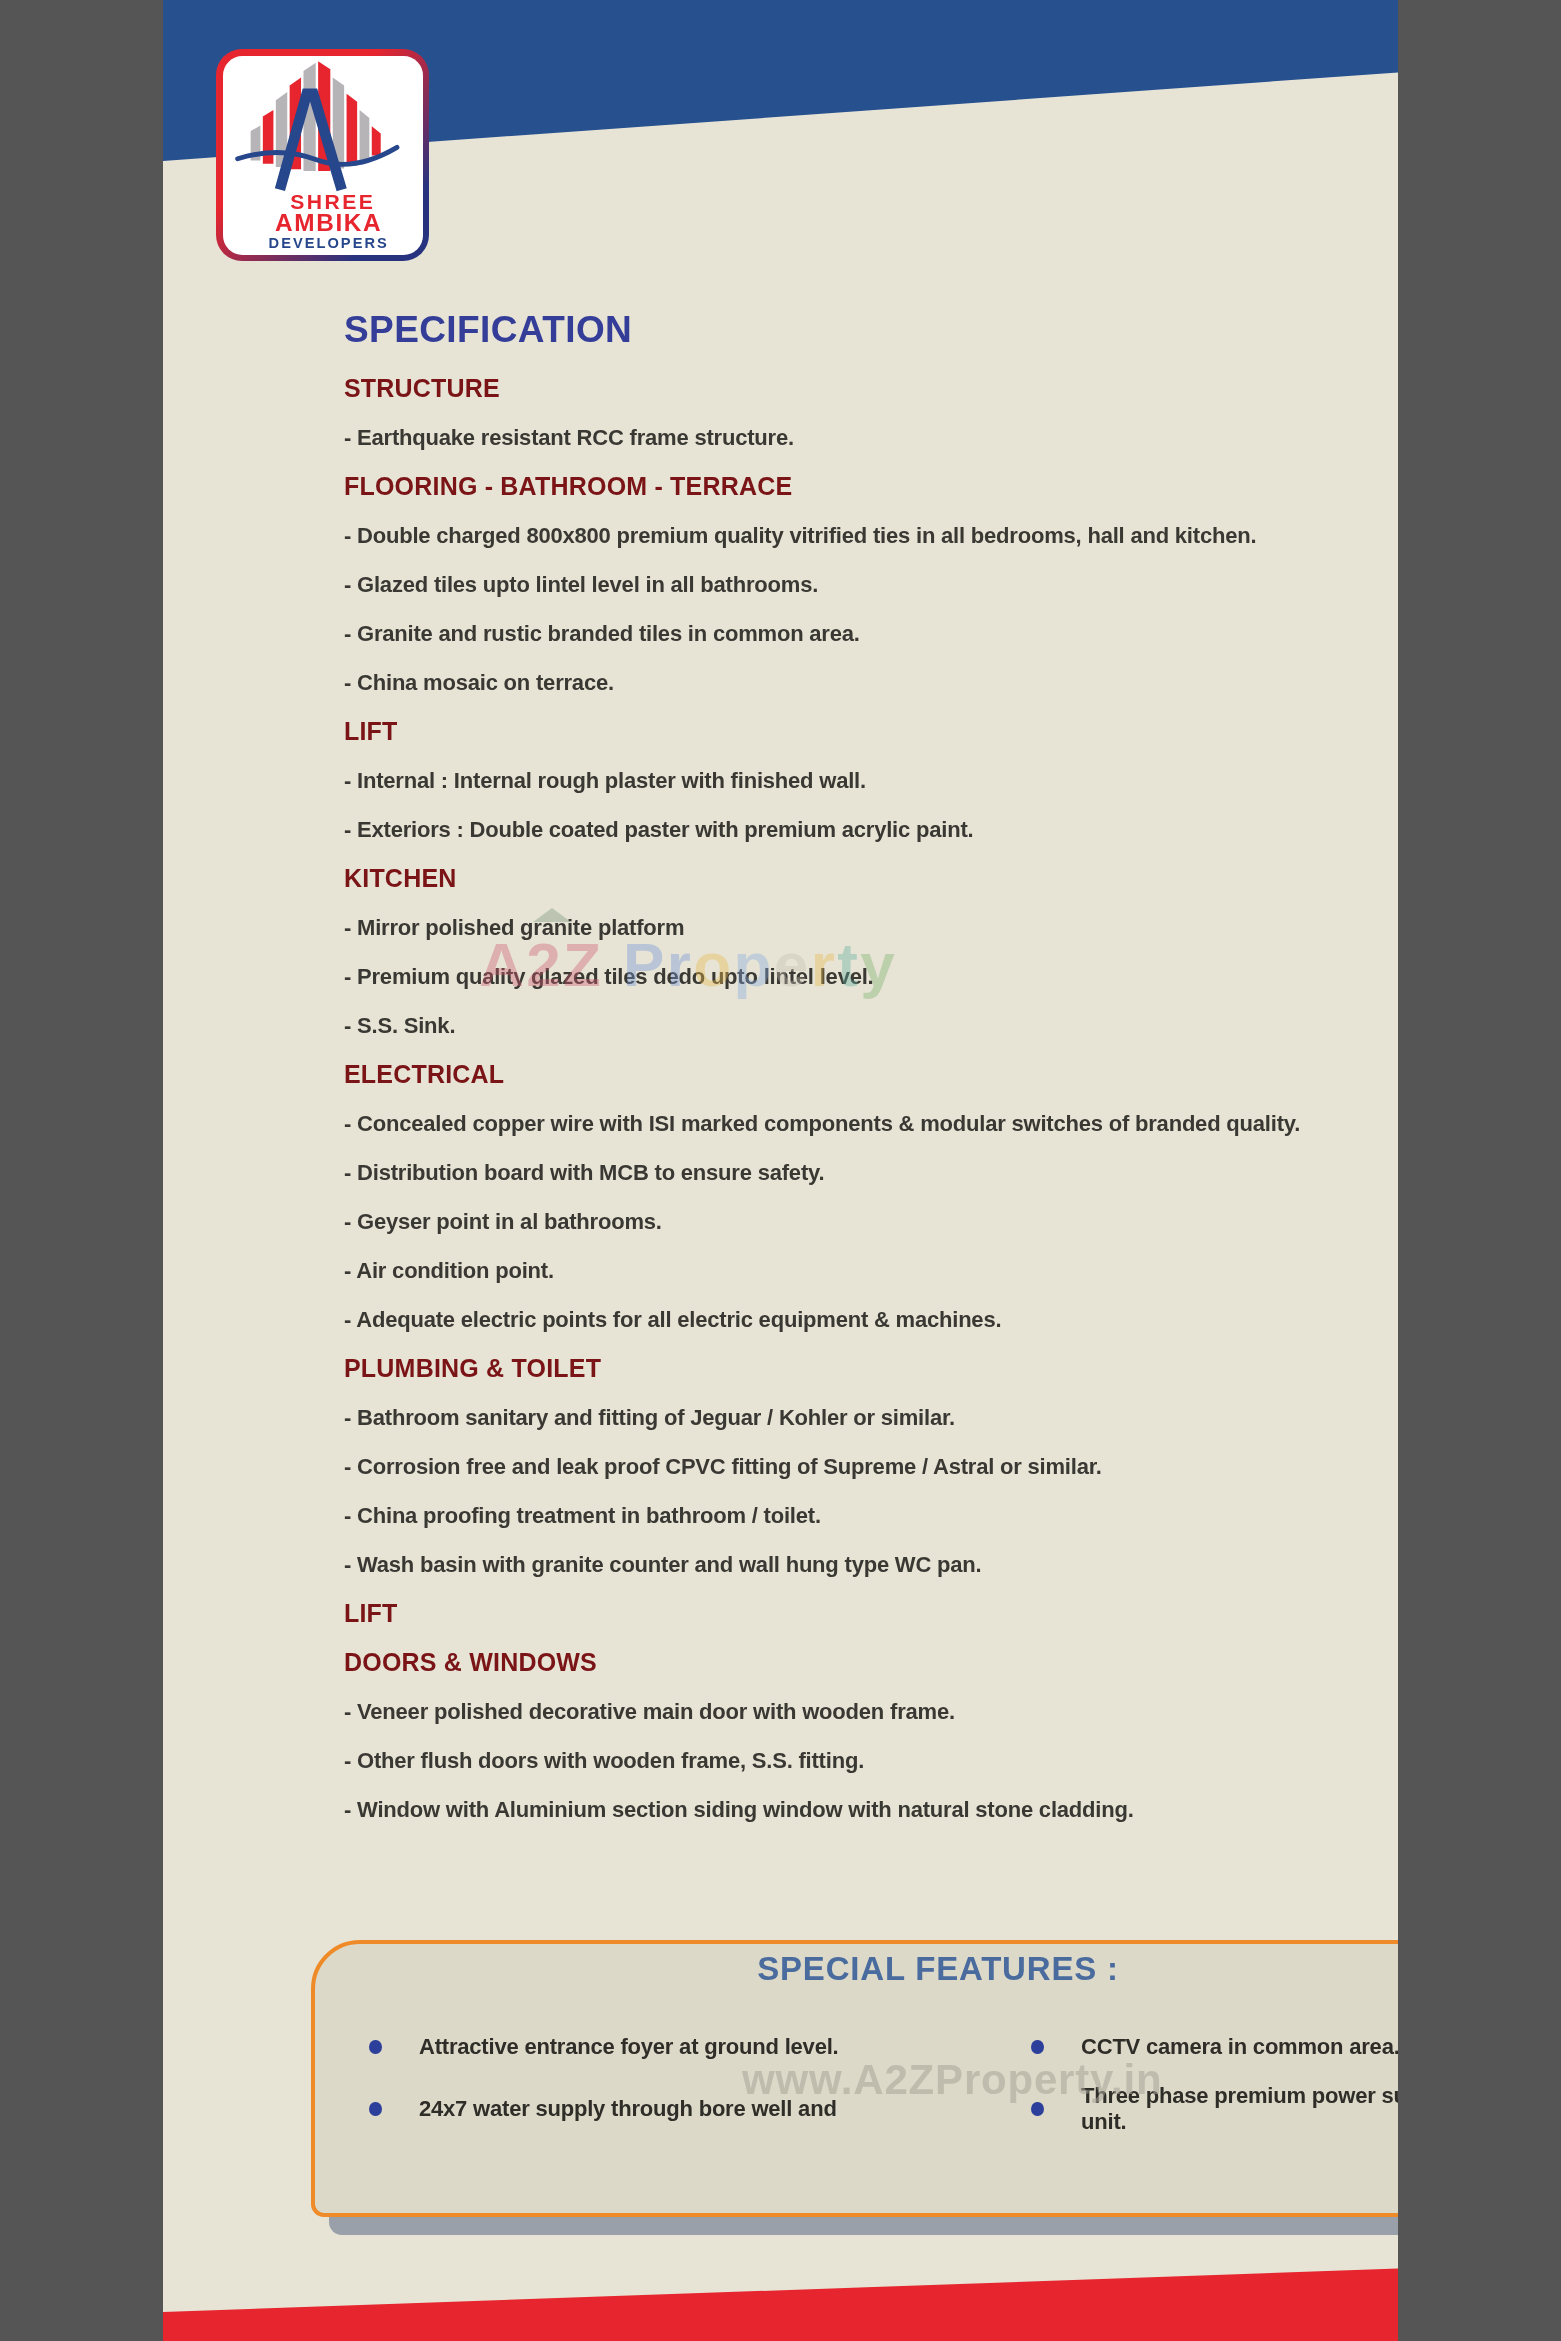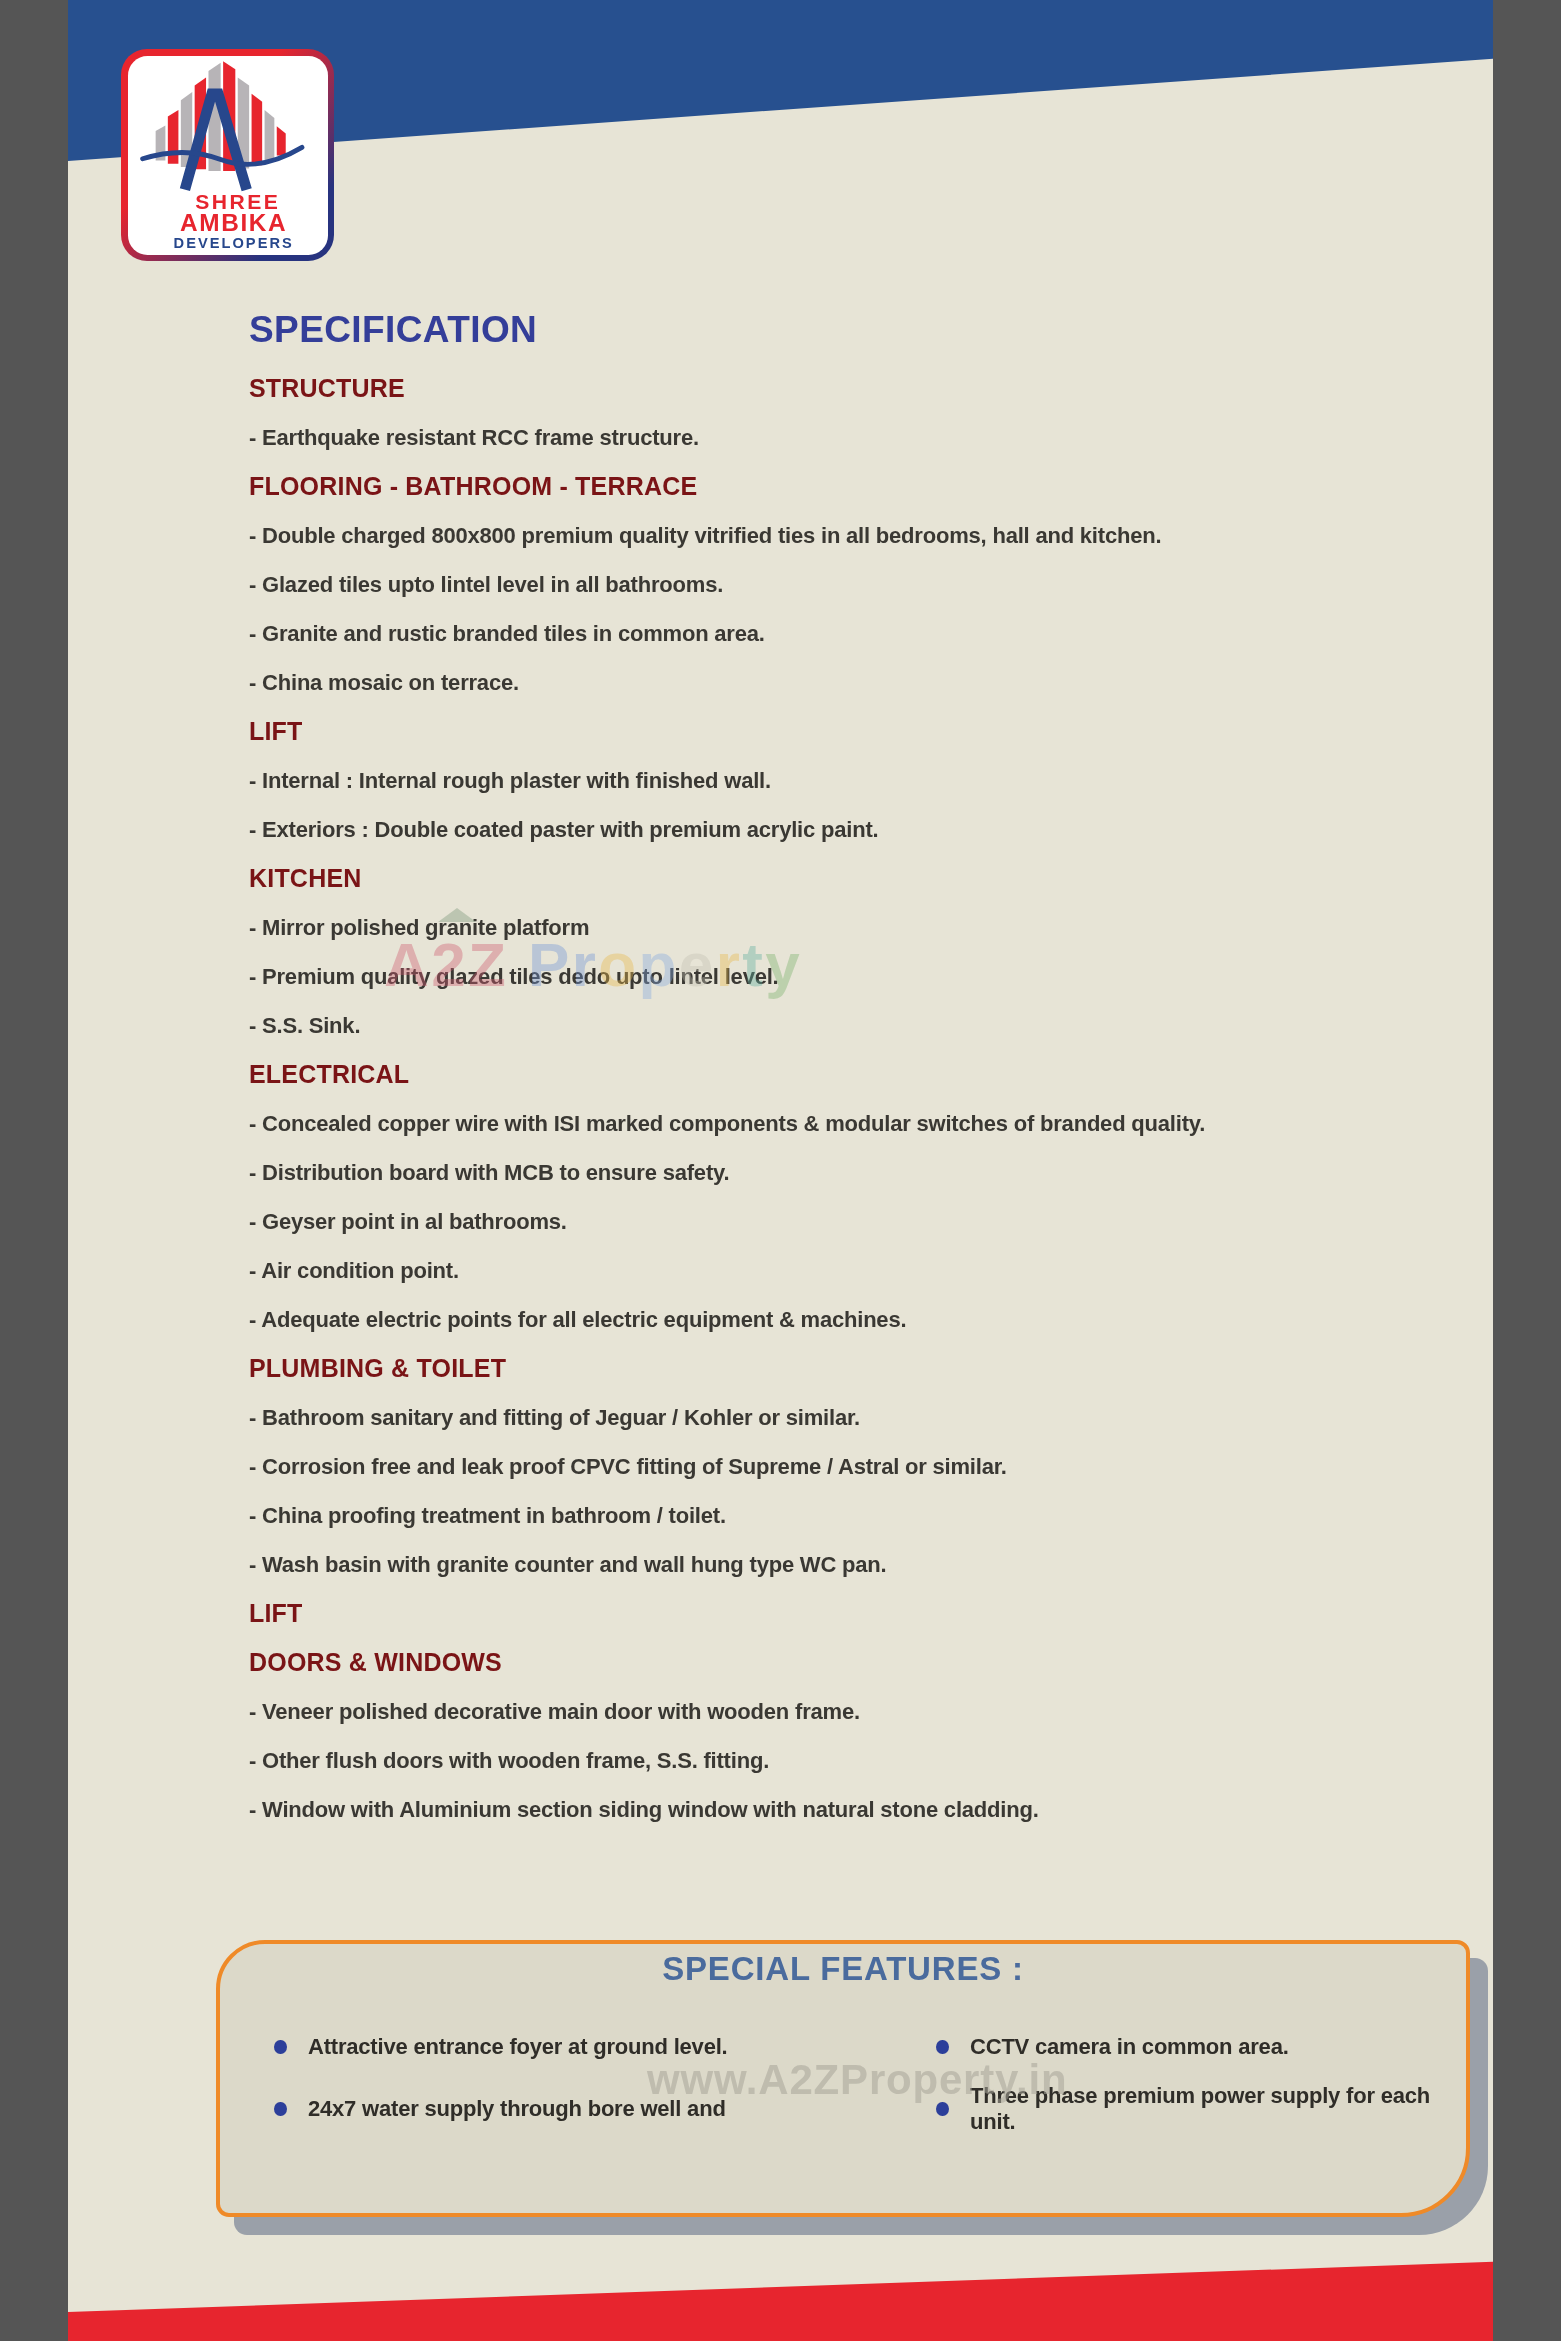--- a/index.html
+++ b/index.html
@@ -1,17 +1,17 @@
 <!DOCTYPE html>
 <html style="font-size:13px"><head>
 <meta charset="utf-8">
 <style>
   html,body{margin:0;padding:0;background:#555;}
   .page{
-    position:relative;width:1425px;height:2342px;margin:0 auto;
+    position:relative;width:1235px;height:2342px;margin:0 auto;
     background:#e7e4d6;overflow:hidden;
     font-family:"Liberation Sans",sans-serif;
   }
   
   .band-top{
     position:absolute;left:0;top:0;width:1562px;height:161px;
     background:#27508f;
     clip-path:polygon(0 0,1562px 0,1562px 49px,0 161px);
   }
   
@@ -65,21 +65,21 @@
     position:absolute;left:148px;top:1940px;width:1254px;height:277px;
     box-sizing:border-box;background:#dcd9c9;
     border:4.1px solid #ef8a28;border-radius:49px 13px 69px 13px;
   }
   .features-title{
     text-align:center;margin-top:6px;
     font-size:33px;font-weight:700;color:#4a6b9d;letter-spacing:0.8px;
   }
   .col-left{position:absolute;left:54px;top:72px;width:626px;}
   .col-right{position:absolute;left:716px;top:72px;width:529px;}
-  .feat-row{display:flex;align-items:center;height:62px;}
+  .feat-row{display:flex;align-items:center;height:62px;gap:16px;}
   .feat-dot{
     width:13px;height:14.6px;border-radius:50%;background:#2c3f9a;
     margin-right:21px;flex:0 0 auto;
   }
   .feat-text{font-size:22px;font-weight:700;color:#2f2d28;letter-spacing:-0.2px;}
   
   .wm-footer{
     position:absolute;left:579px;top:2056px;
     font-size:42px;font-weight:700;color:#a8a599;opacity:.55;
     letter-spacing:0.8px;pointer-events:none;

